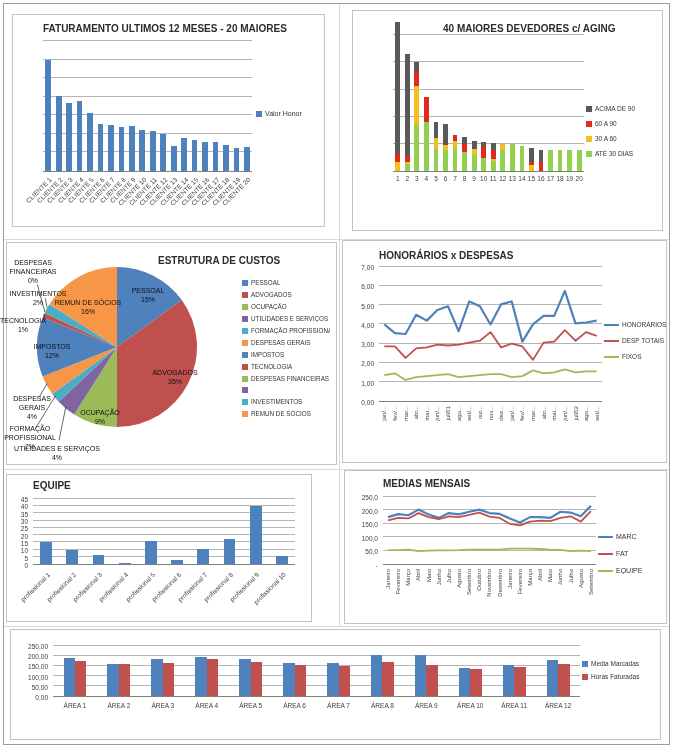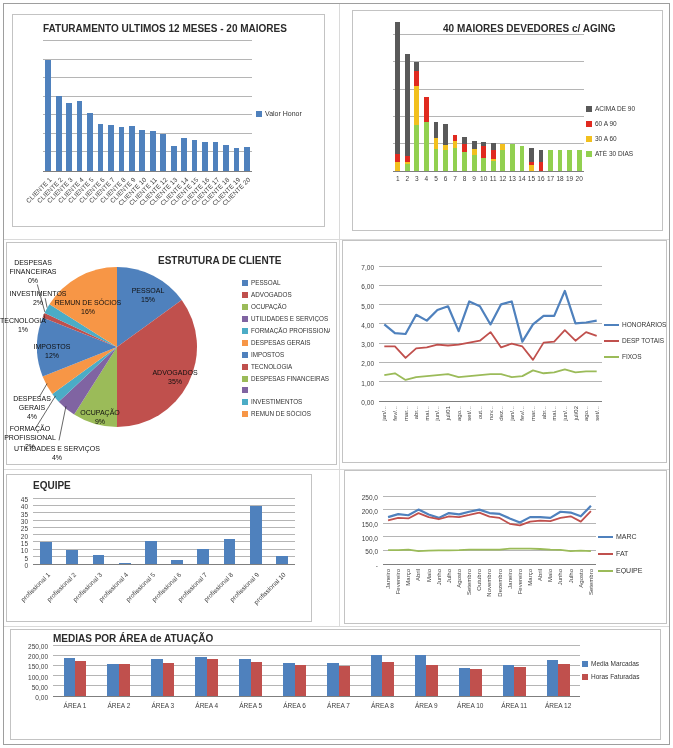--- a/index.html
+++ b/index.html
@@ -408,21 +408,21 @@
           </div>
           <div class="litem">
             <span class="lsq" style="background: rgb(146, 208, 80);"></span>
             <span>ATÉ 30 DIAS</span>
           </div>
         </div>
     </div>
   </div>
   <div class="panel">
     <div class="chartbox" id="cb2">
-      <div class="ctitle">ESTRUTURA DE CLIENTE</div>
+      <div class="ctitle">ESTRUTURA DE CUSTOS</div>
       <div class="pie-canvas"><svg viewBox="0 0 160 160">
             <path d="M80,80 L80.00,0.00 A80,80 0 0 1 144.72,32.98 Z" fill="#4F81BD"></path>
             <path d="M80,80 L144.72,32.98 A80,80 0 0 1 80.00,160.00 Z" fill="#C0504D"></path>
             <path d="M80,80 L80.00,160.00 A80,80 0 0 1 37.13,147.55 Z" fill="#9BBB59"></path>
             <path d="M80,80 L37.13,147.55 A80,80 0 0 1 21.68,134.76 Z" fill="#8064A2"></path>
             <path d="M80,80 L21.68,134.76 A80,80 0 0 1 15.28,127.02 Z" fill="#4BACC6"></path>
             <path d="M80,80 L15.28,127.02 A80,80 0 0 1 5.62,109.45 Z" fill="#F79646"></path>
             <path d="M80,80 L5.62,109.45 A80,80 0 0 1 5.62,50.55 Z" fill="#4F81BD"></path>
             <path d="M80,80 L5.62,50.55 A80,80 0 0 1 7.61,45.94 Z" fill="#C0504D"></path>
             <path d="M80,80 L7.61,45.94 A80,80 0 0 1 12.45,37.13 Z" fill="#4BACC6"></path>
@@ -527,20 +527,21 @@
           <div class="pl-p">2%</div>
         </div>
         <div class="plabel" style="left: 81px; top: 56px;">
           <div class="pl-t">REMUN DE SÓCIOS</div>
           <div class="pl-p">16%</div>
         </div>
       </div>
   </div>
   <div class="panel colR">
     <div class="chartbox" id="cb3">
+      <div class="ctitle">HONORÁRIOS x DESPESAS</div>
       <div class="yaxis">
           <div class="ytick" style="bottom: 0%;">0,00</div>
           <div class="ytick" style="bottom: 14.2857%;">1,00</div>
           <div class="ytick" style="bottom: 28.5714%;">2,00</div>
           <div class="ytick" style="bottom: 42.8571%;">3,00</div>
           <div class="ytick" style="bottom: 57.1429%;">4,00</div>
           <div class="ytick" style="bottom: 71.4286%;">5,00</div>
           <div class="ytick" style="bottom: 85.7143%;">6,00</div>
           <div class="ytick" style="bottom: 100%;">7,00</div>
         </div>
@@ -726,20 +727,21 @@
             <span>profissional 9</span>
           </div>
           <div class="xcell">
             <span>profissional 10</span>
           </div>
         </div>
     </div>
   </div>
   <div class="panel colR">
     <div class="chartbox" id="cb5">
+      <div class="ctitle">MEDIAS MENSAIS</div>
       <div class="yaxis">
           <div class="ytick" style="bottom: 0%;">-</div>
           <div class="ytick" style="bottom: 20%;">50,0</div>
           <div class="ytick" style="bottom: 40%;">100,0</div>
           <div class="ytick" style="bottom: 60%;">150,0</div>
           <div class="ytick" style="bottom: 80%;">200,0</div>
           <div class="ytick" style="bottom: 100%;">250,0</div>
         </div>
       <div class="plot-area">
           <div class="gridline" style="bottom: 20%;"></div>
@@ -829,21 +831,20 @@
           </div>
           <div class="litem">
             <span class="lln" style="background: rgb(155, 187, 89);"></span>
             <span>EQUIPE</span>
           </div>
         </div>
     </div>
   </div>
   <div class="panel span2">
     <div class="chartbox" id="cb6">
-      <div class="ctitle">MEDIAS POR ÁREA de ATUAÇÃO</div>
       <div class="yaxis">
           <div class="ytick" style="bottom: 0%;">0,00</div>
           <div class="ytick" style="bottom: 20%;">50,00</div>
           <div class="ytick" style="bottom: 40%;">100,00</div>
           <div class="ytick" style="bottom: 60%;">150,00</div>
           <div class="ytick" style="bottom: 80%;">200,00</div>
           <div class="ytick" style="bottom: 100%;">250,00</div>
         </div>
       <div class="plot-area">
           <div class="gridline" style="bottom: 20%;"></div>

